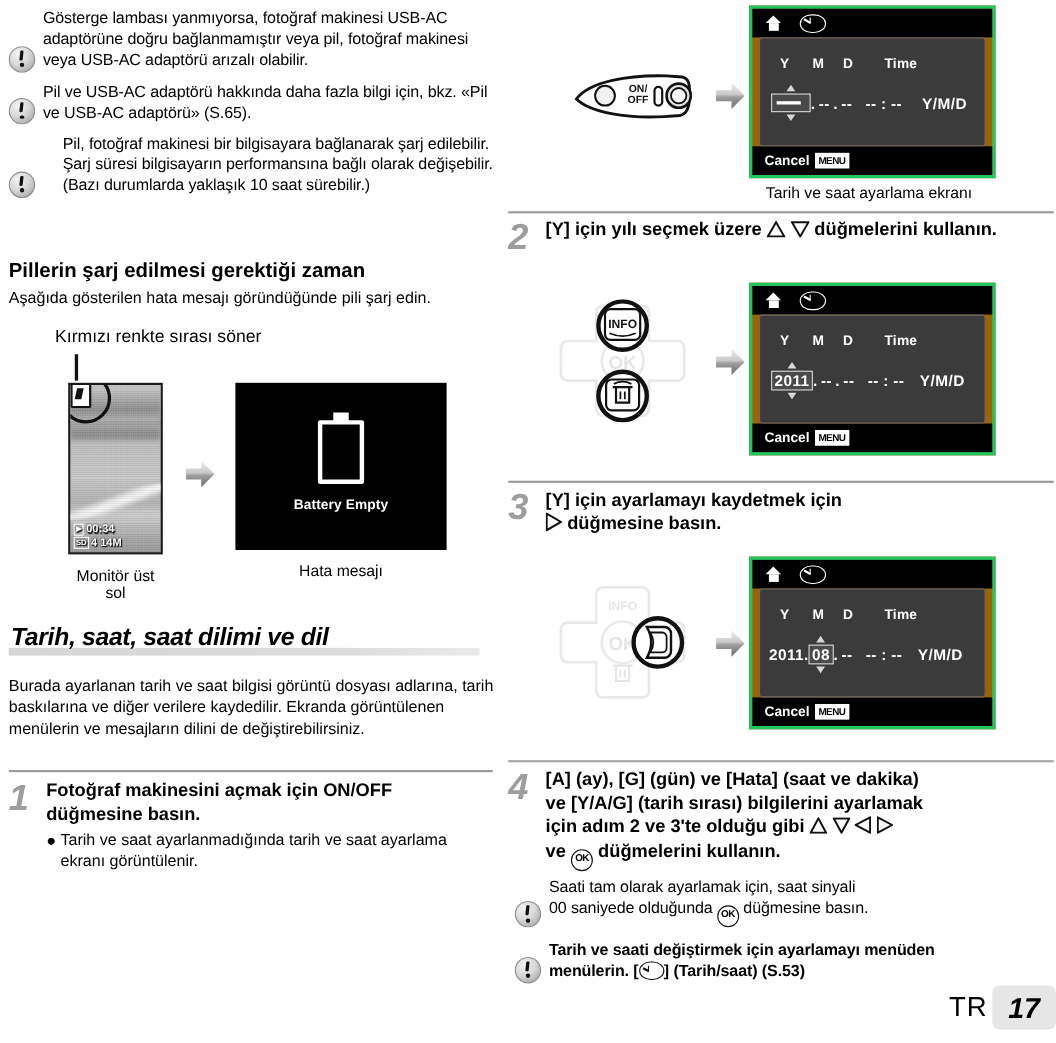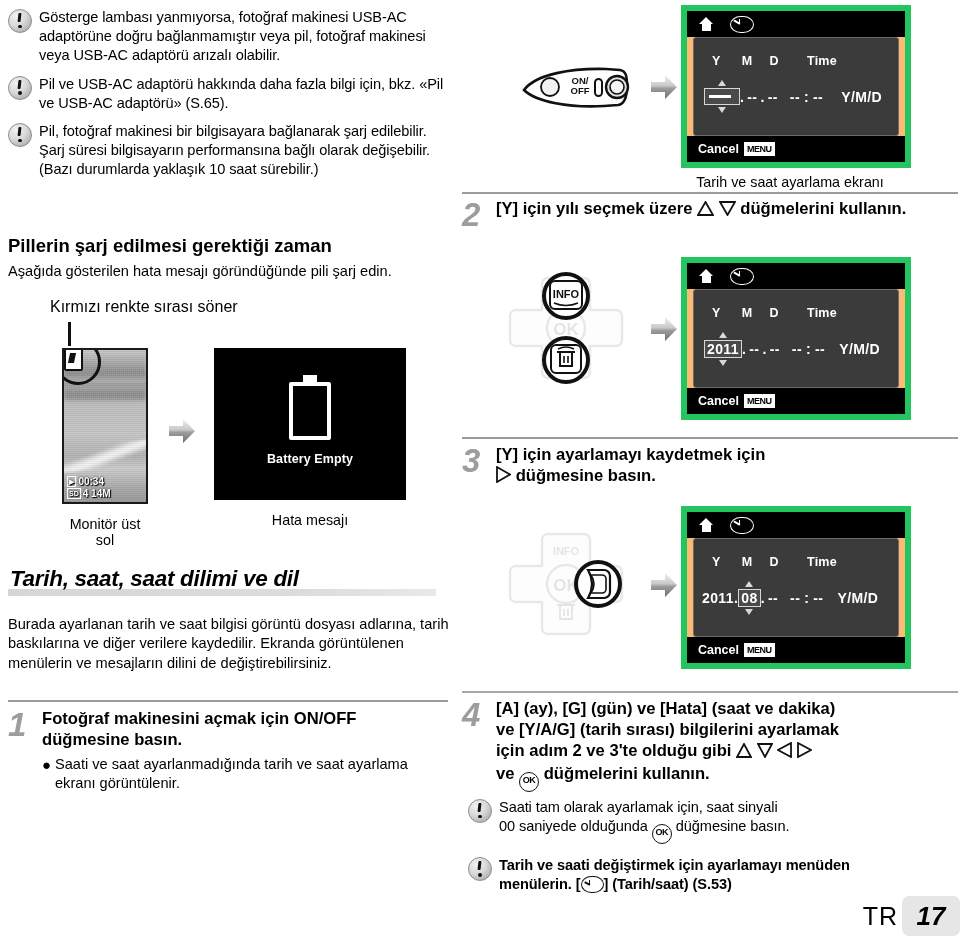--- a/index.html
+++ b/index.html
@@ -12,21 +12,21 @@
     overflow:hidden;
     -webkit-font-smoothing:antialiased;
   }
   .page{position:absolute;inset:0;}
 
   
   .col-left{position:absolute;left:0;top:0;width:460px;height:948px;}
   .col-right{position:absolute;left:460px;top:0;width:500px;height:948px;}
 
   
-  .note{display:flex;align-items:flex-start;margin:0 0 6px 0;}
+  .note{display:flex;align-items:flex-end;margin:0 0 6px 0;}
   .note-ico{
     flex:0 0 auto;width:22px;height:22px;margin-right:7px;margin-top:1px;
     border-radius:50%;
     background:radial-gradient(circle at 34% 28%,#f2f2f2 0%,#d9d9d9 45%,#9a9a9a 100%);
     border:1px solid #8d8d8d;
     position:relative;
   }
   .note-ico::before{
     content:"";position:absolute;left:50%;top:3px;margin-left:-1.6px;
     width:3.2px;height:9px;background:#111;border-radius:1px;
@@ -151,21 +151,21 @@
   .errscreen .bigbatt{
     width:34px;height:50px;border:4px solid #fff;border-radius:2px;position:relative;margin-bottom:12px;
   }
   .errscreen .bigbatt::before{
     content:"";position:absolute;left:10px;top:-11px;width:14px;height:8px;background:#fff;
   }
   .errmsg{color:#fff;font-size:12.5px;font-weight:bold;letter-spacing:.1px;}
   .cap{font-size:14.3px;text-align:center;}
 
   
-  .lcd{width:218px;background:#fdba74;border:6px solid #22c55e;position:relative;}
+  .lcd{width:218px;background:#a16207;border:3px solid #22c55e;position:relative;}
   .lcd-top{height:26px;background:#000;display:flex;align-items:center;padding-left:12px;gap:16px;}
   .home-ico{width:15px;height:14px;position:relative;}
   .home-ico::before{
     content:"";position:absolute;left:0;top:0;width:0;height:0;
     border-left:7.5px solid transparent;border-right:7.5px solid transparent;border-bottom:7px solid #fff;
   }
   .home-ico::after{
     content:"";position:absolute;left:3px;top:6.5px;width:9px;height:7.5px;background:#fff;
   }
   .clock-ico{width:22px;height:15px;border:1.8px solid #fff;border-radius:50%/55%;position:relative;}
@@ -222,21 +222,21 @@
       <div class="note">
         <div class="note-ico"></div>
         <div class="note-txt">Gösterge lambası yanmıyorsa, fotoğraf makinesi USB-AC adaptörüne doğru bağlanmamıştır veya pil, fotoğraf makinesi veya USB-AC adaptörü arızalı olabilir.</div>
       </div>
 
       <div class="note" style="margin-top:9px;">
         <div class="note-ico"></div>
         <div class="note-txt">Pil ve USB-AC adaptörü hakkında daha fazla bilgi için, bkz. «Pil ve USB-AC adaptörü» (S.65).</div>
       </div>
 
-      <div class="note" style="margin-top:9px;">
+      <div class="note" style="margin-top:9px;gap:18px;">
         <div class="note-ico"></div>
         <div class="note-txt">Pil, fotoğraf makinesi bir bilgisayara bağlanarak şarj edilebilir. Şarj süresi bilgisayarın performansına bağlı olarak değişebilir. (Bazı durumlarda yaklaşık 10 saat sürebilir.)</div>
       </div>
     </div>
 
     <div style="position:absolute;left:8px;top:234px;width:444px;">
       <div class="h-bold">Pillerin şarj edilmesi gerektiği zaman</div>
       <div class="body-txt" style="margin-top:5px;">Aşağıda gösterilen hata mesajı göründüğünde pili şarj edin.</div>
     </div>
 
@@ -289,21 +289,21 @@
     </div>
 
     <div style="position:absolute;left:8px;top:700px;width:440px;" class="rule"></div>
 
     <div style="position:absolute;left:8px;top:708px;width:440px;" class="step">
       <div class="step-num">1</div>
       <div class="step-body">
         <div class="step-title">Fotoğraf makinesini açmak için ON/OFF düğmesine basın.</div>
         <div class="bullet">
           <div class="bullet-dot">●</div>
-          <div class="bullet-txt">Saati ve saat ayarlanmadığında tarih ve saat ayarlama ekranı görüntülenir.</div>
+          <div class="bullet-txt">Tarih ve saat ayarlanmadığında tarih ve saat ayarlama ekranı görüntülenir.</div>
         </div>
       </div>
     </div>
   </div>
 
   <div class="col-right">
 
     <div style="position:absolute;left:60px;top:66px;">
       <svg width="110" height="44" viewBox="0 0 110 44">
         <path d="M4,24 C16,8 52,2 86,3 L100,4 C106,5 107,10 107,20 C107,31 105,38 98,39 L84,40 C50,42 16,36 4,24 Z" fill="#ffffff" stroke="#111" stroke-width="2.6"></path>

